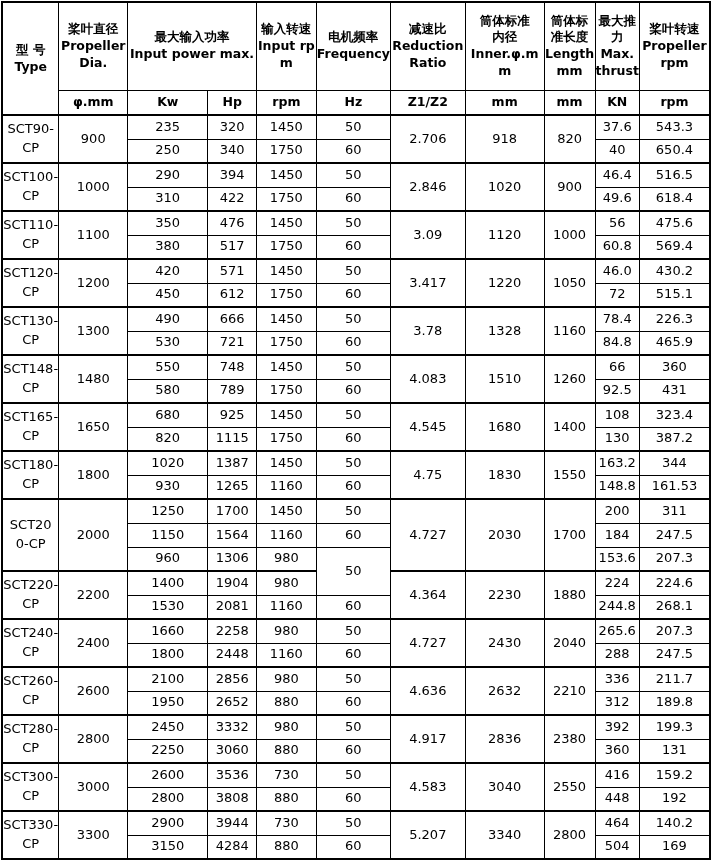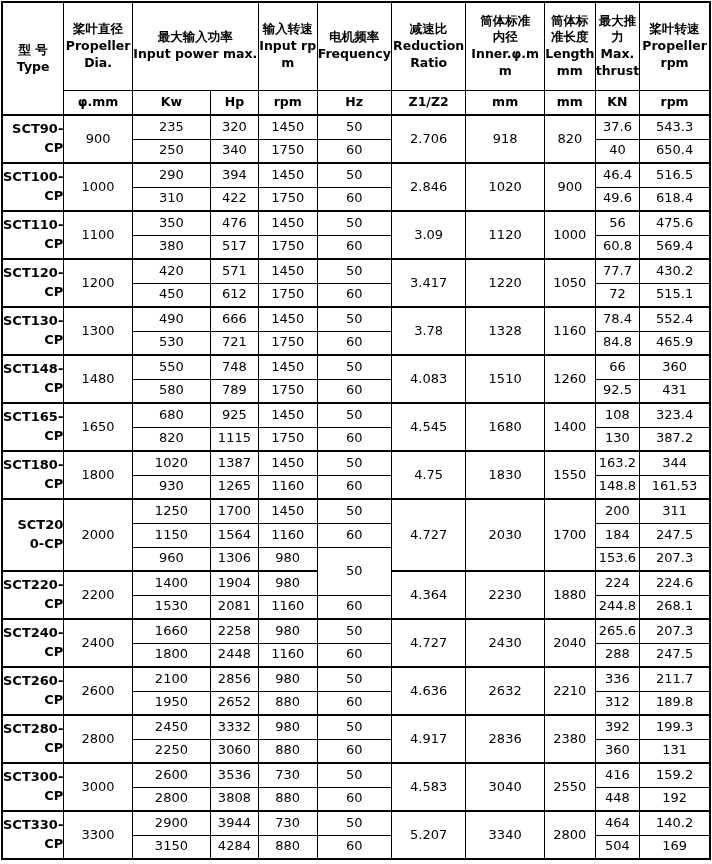--- a/index.html
+++ b/index.html
@@ -32,24 +32,23 @@
   thead tr.hdr-main { height: 88px; }
   thead tr.hdr-units { height: 25px; }
   tbody tr { height: 24px; }
   tbody td {
     font-size: 13px;
     line-height: 1.15;
     white-space: nowrap;
     font-weight: normal;
   }
   tbody td.type {
-    font-weight: bold;
+    font-weight: normal;
     white-space: pre-line;
     line-height: 1.45;
-    text-align: right;
   }
   .gt { border-top: 2px solid #000000; }
 </style>
 </head>
 <body>
 
 <table>
   <colgroup>
     <col style="width:57px">
       <col style="width:69px">
@@ -180,21 +179,21 @@
         <td class="type gt" rowspan="2">SCT120-
 CP</td>
         <td class="gt" rowspan="2">1200</td>
         <td class="gt">420</td>
         <td class="gt">571</td>
         <td class="gt">1450</td>
         <td class="gt">50</td>
         <td class="gt" rowspan="2">3.417</td>
         <td class="gt" rowspan="2">1220</td>
         <td class="gt" rowspan="2">1050</td>
-        <td class="gt">77.7</td>
+        <td class="gt">46.0</td>
         <td class="gt">430.2</td>
       </tr>
       <tr>
         <td>450</td>
         <td>612</td>
         <td>1750</td>
         <td>60</td>
         <td>72</td>
         <td>515.1</td>
       </tr>
@@ -203,21 +202,21 @@
 CP</td>
         <td class="gt" rowspan="2">1300</td>
         <td class="gt">490</td>
         <td class="gt">666</td>
         <td class="gt">1450</td>
         <td class="gt">50</td>
         <td class="gt" rowspan="2">3.78</td>
         <td class="gt" rowspan="2">1328</td>
         <td class="gt" rowspan="2">1160</td>
         <td class="gt">78.4</td>
-        <td class="gt">552.4</td>
+        <td class="gt">226.3</td>
       </tr>
       <tr>
         <td>530</td>
         <td>721</td>
         <td>1750</td>
         <td>60</td>
         <td>84.8</td>
         <td>465.9</td>
       </tr>
       <tr>

